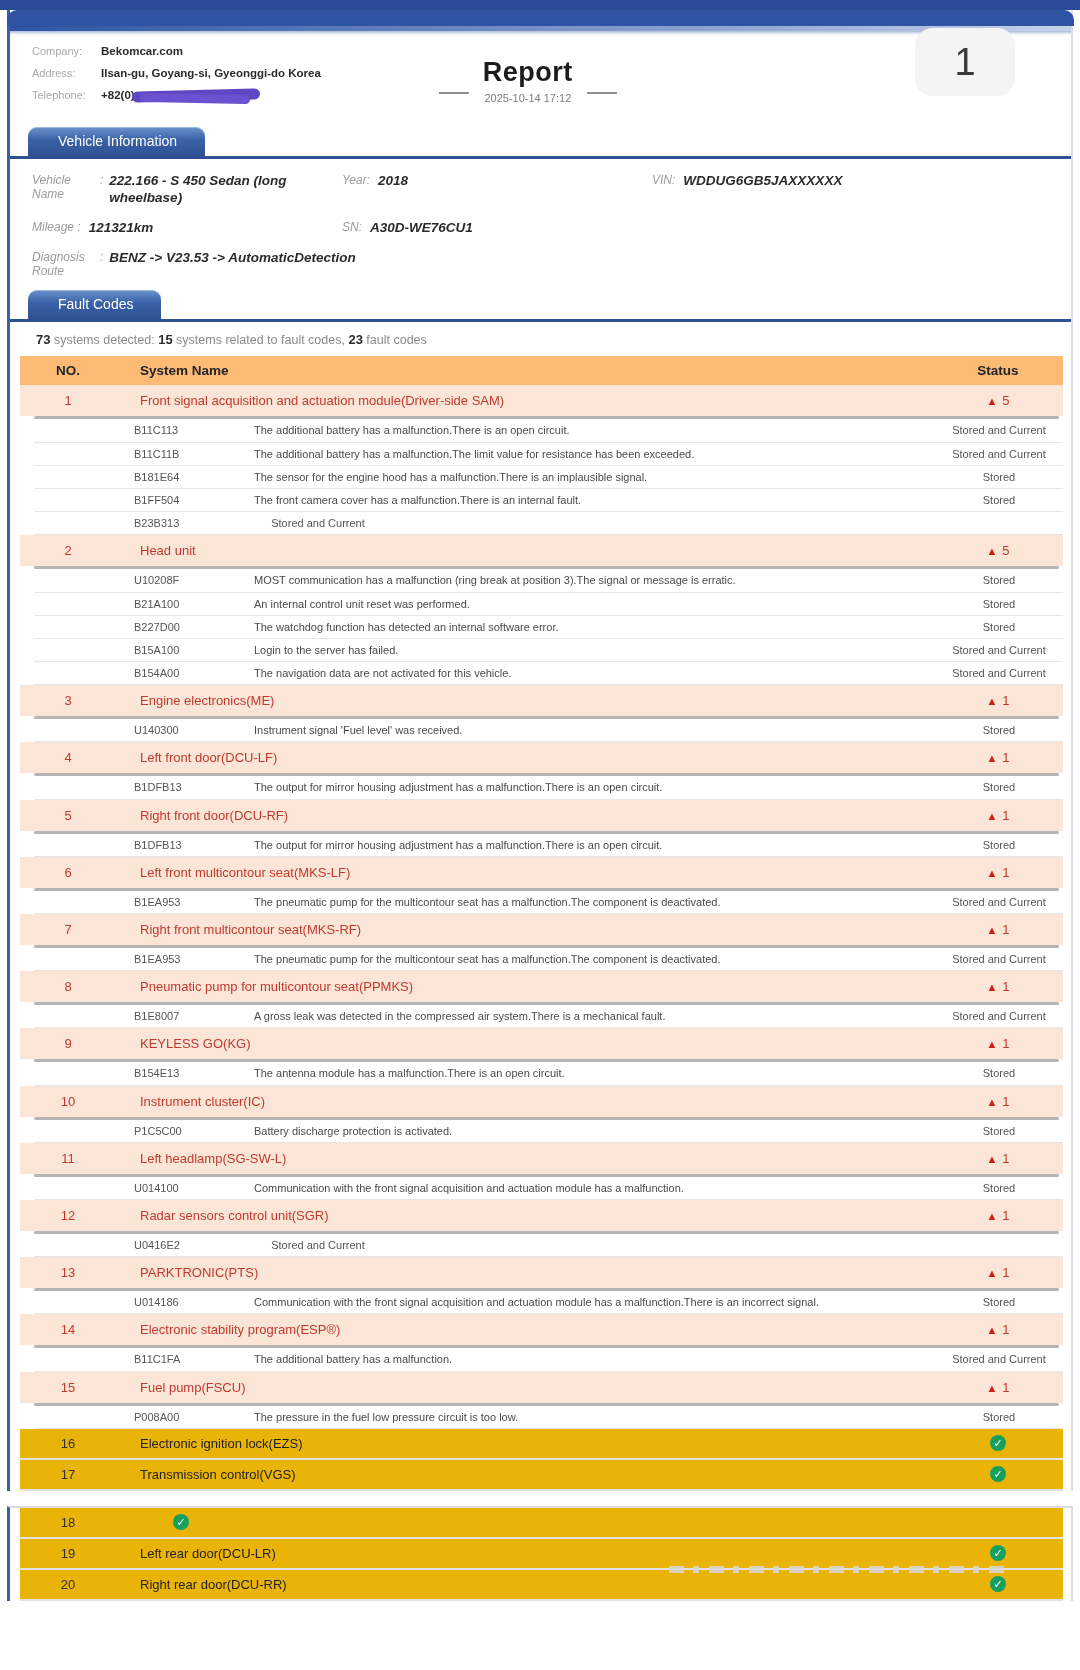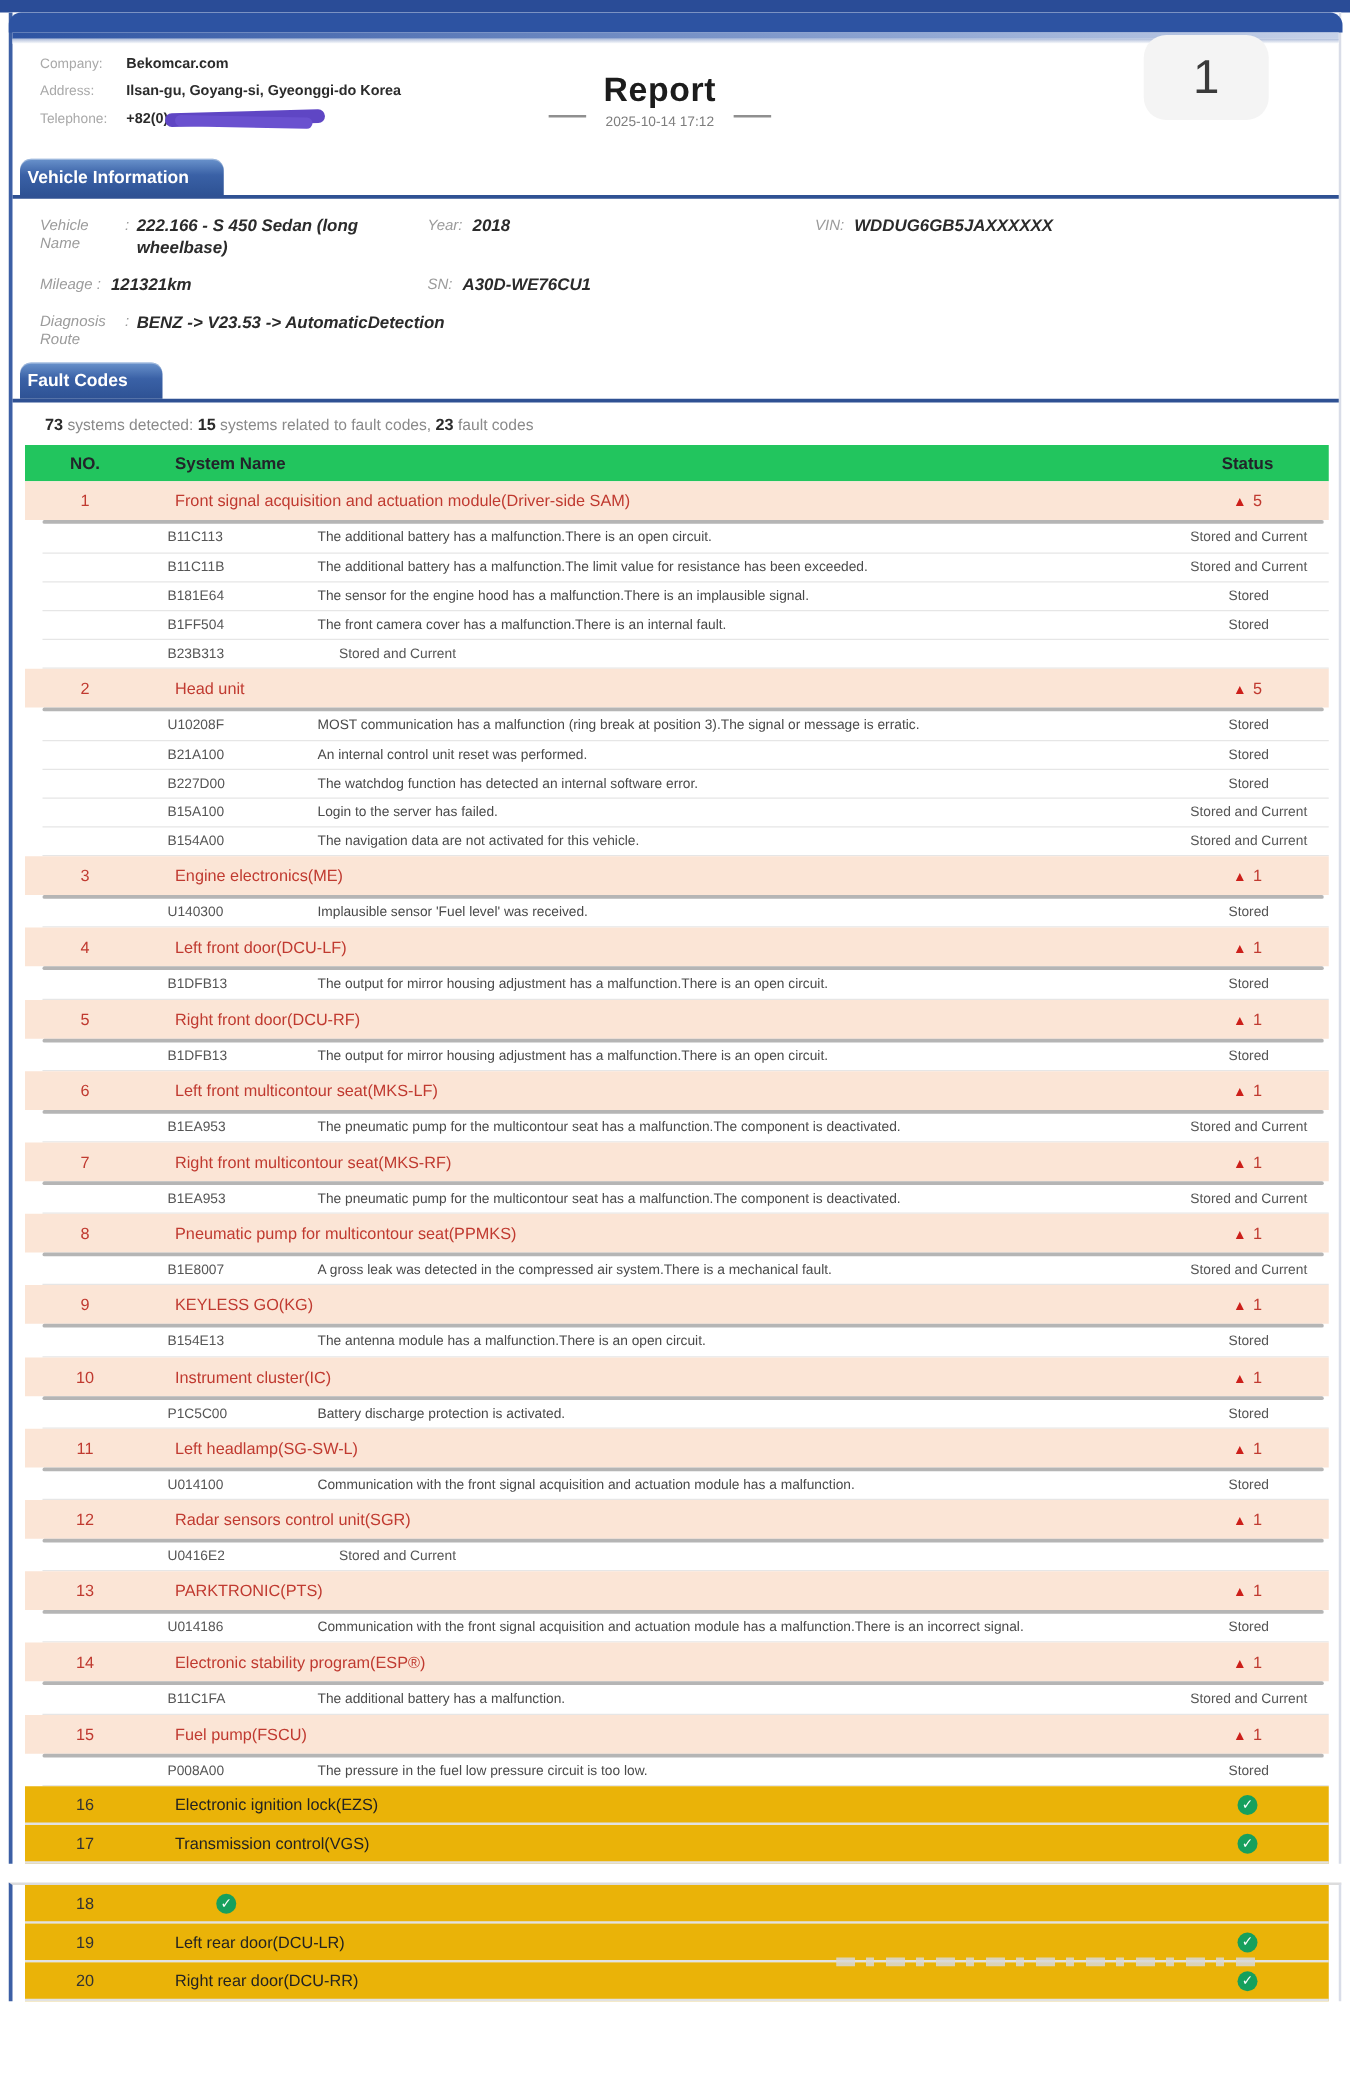--- a/index.html
+++ b/index.html
@@ -24,39 +24,39 @@
   .scribble { display:inline-block; position:relative; width:128px; height:13px; vertical-align:middle; margin-left:-6px; }
   .scribble .s1 { position:absolute; left:0; top:0; width:128px; height:11px; background:#5f46c4; border-radius:7px; transform:rotate(-1.5deg); }
   .scribble .s2 { position:absolute; left:8px; top:4px; width:110px; height:9px; background:#6a51cf; border-radius:6px; transform:rotate(1.2deg); }
 
   .title-block { position:absolute; left:50%; top:22px; transform:translateX(-56%); text-align:center; }
   .report-title { font-size:27px; font-weight:bold; color:#1c1c1c; letter-spacing:.5px; }
   .date-row { margin-top:4px; font-size:11px; color:#7d7d7d; display:flex; align-items:flex-start; justify-content:center; }
   .dash { display:inline-block; width:30px; height:2px; background:#8f8f8f; margin:0 16px; }
 
   .tab-bar { border-bottom:3px solid #2f5193; }
-  .tab { display:inline-block; margin-left:6px; background:linear-gradient(180deg,#6a93cc 0%,#3a61a6 45%,#2e5294 100%);
-         color:#fff; font-size:14px; font-weight:bold; padding:6px 28px 7px 6px;
+  .tab { display:inline-block; margin-left:18px; background:linear-gradient(180deg,#6a93cc 0%,#3a61a6 45%,#2e5294 100%);
+         color:#fff; font-size:14px; font-weight:normal; padding:6px 28px 7px 30px;
          border-radius:9px 9px 0 0; box-shadow:inset 0 1px 0 rgba(255,255,255,.35); }
 
   .vi-grid { display:grid; grid-template-columns:310px 310px 1fr; padding:14px 10px 12px 22px; row-gap:13px;font-style:italic; }
   .vi-field { display:flex; align-items:flex-start; font-size:12px; }
   .vi-label { color:#9b9b9b; }
   .vi-label.wrap { width:64px; line-height:1.2; }
   .vi-sep { color:#9b9b9b; margin:0 6px 0 4px; }
   .vi-value { color:#2b2b2b; font-weight:bold; font-size:13.5px; line-height:1.25; }
   .vi-value.narrow { max-width:215px; }
   .vi-span3 { grid-column:1 / span 3; }
   .vi-inline-label { color:#9b9b9b; margin-right:8px; }
 
   .summary { padding:10px 0 9px 26px; font-size:12.5px; color:#8a8a8a; }
   .summary b { color:#2b2b2b; font-size:13px; }
 
   .ftable { margin:0 8px 0 10px; }
-  .thead { display:flex; align-items:center; background:#22c55e; height:29px; font-size:13.5px; font-weight:bold; color:#22242a; }
+  .thead { display:flex; align-items:center; background:#fdba74; height:29px; font-size:13.5px; font-weight:bold; color:#22242a; }
   .c-no { width:96px; text-align:center; flex:none; }
   .c-name { flex:1; padding-left:24px; }
   .c-status { width:130px; flex:none; text-align:center; }
 
   .sys-row { display:flex; align-items:center; height:31px; font-size:13px; }
   .sys-row.fault { background:#fbe5d6; }
   .sys-row.fault .c-no, .sys-row.fault .c-name { color:#c03a30; }
   .sys-row.ok { background:#eab308; border-bottom:2px solid #e2e2e2; }
   .sys-row.ok .c-no { color:#333; }
   .sys-row.ok .c-name { color:#222; }
@@ -254,21 +254,21 @@
         </div>
         <div class="sys-row fault">
           <div class="c-no">3</div>
           <div class="c-name">Engine electronics(ME)</div>
           <div class="c-status"><span class="warn-tri">▲</span><span class="warn-count">1</span></div>
         </div>
         <div class="fault-underline"></div>
         <div class="codes">
           <div class="code-row">
             <div class="cr-code">U140300</div>
-            <div class="cr-desc">Implausible sensor 'Fuel level' was received.</div>
+            <div class="cr-desc">Instrument signal 'Fuel level' was received.</div>
             <div class="cr-status">
               <div class="cr-status-inner">Stored</div>
             </div>
           </div>
         </div>
         <div class="sys-row fault">
           <div class="c-no">4</div>
           <div class="c-name">Left front door(DCU-LF)</div>
           <div class="c-status"><span class="warn-tri">▲</span><span class="warn-count">1</span></div>
         </div>

